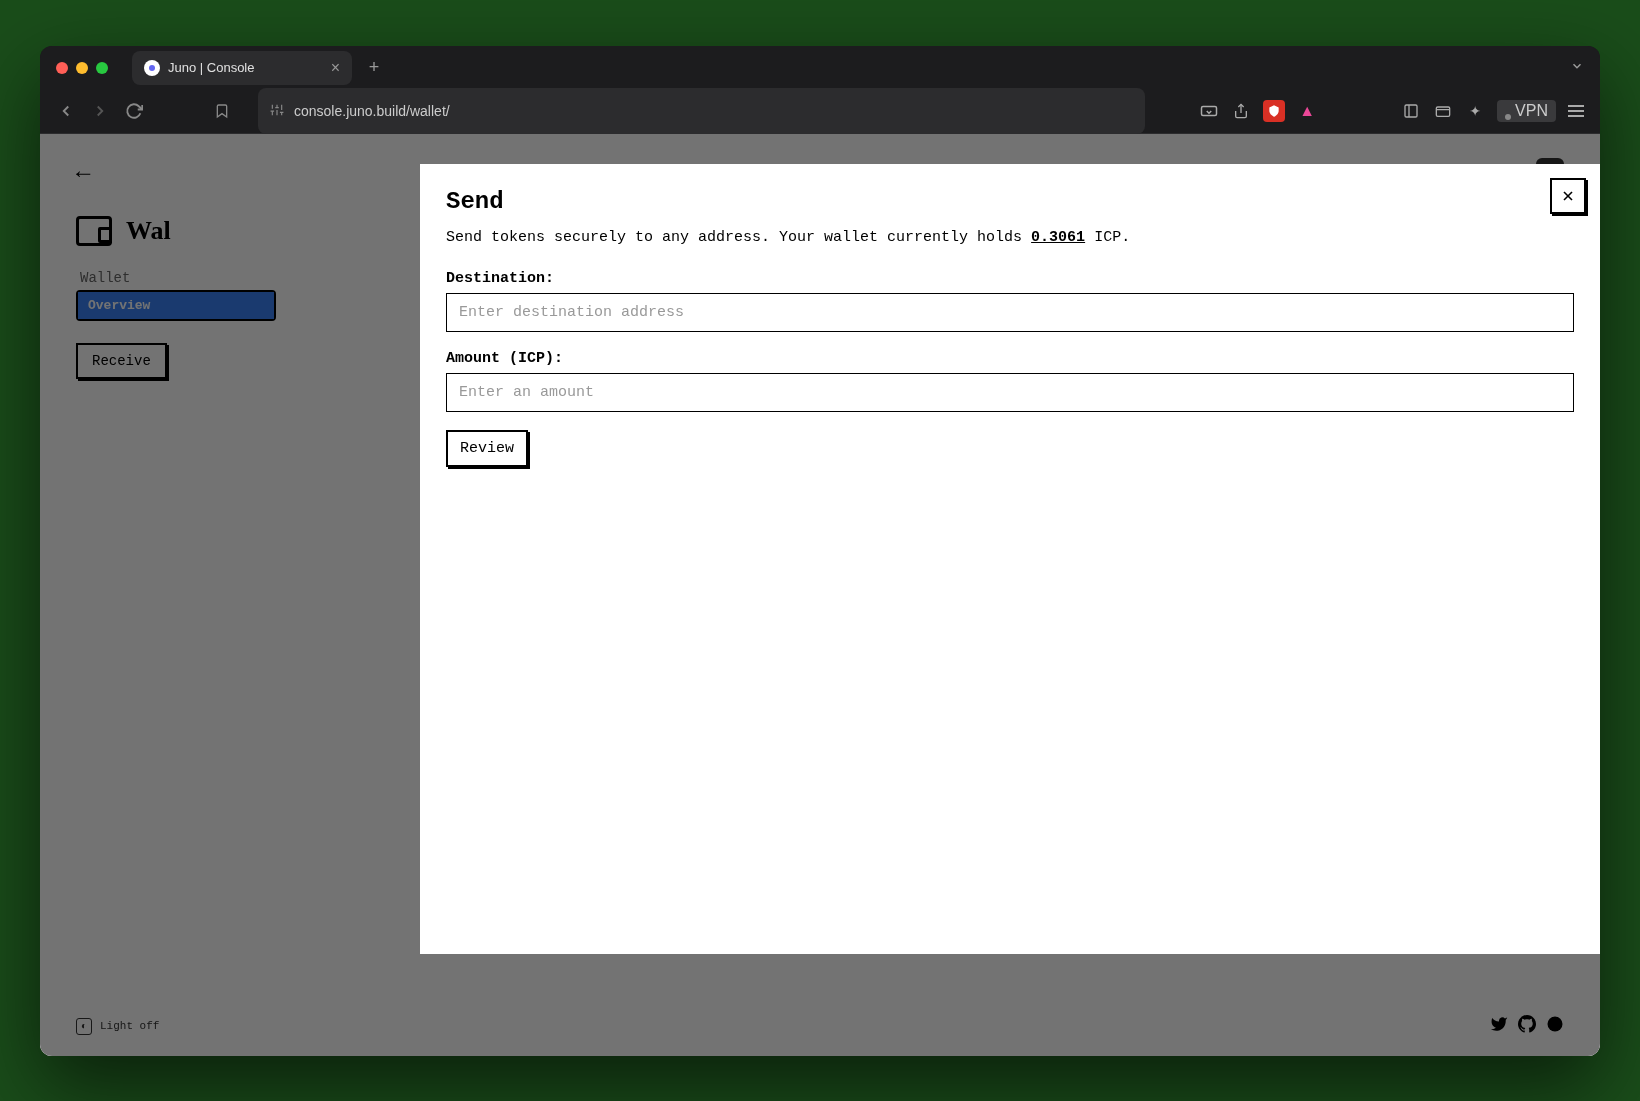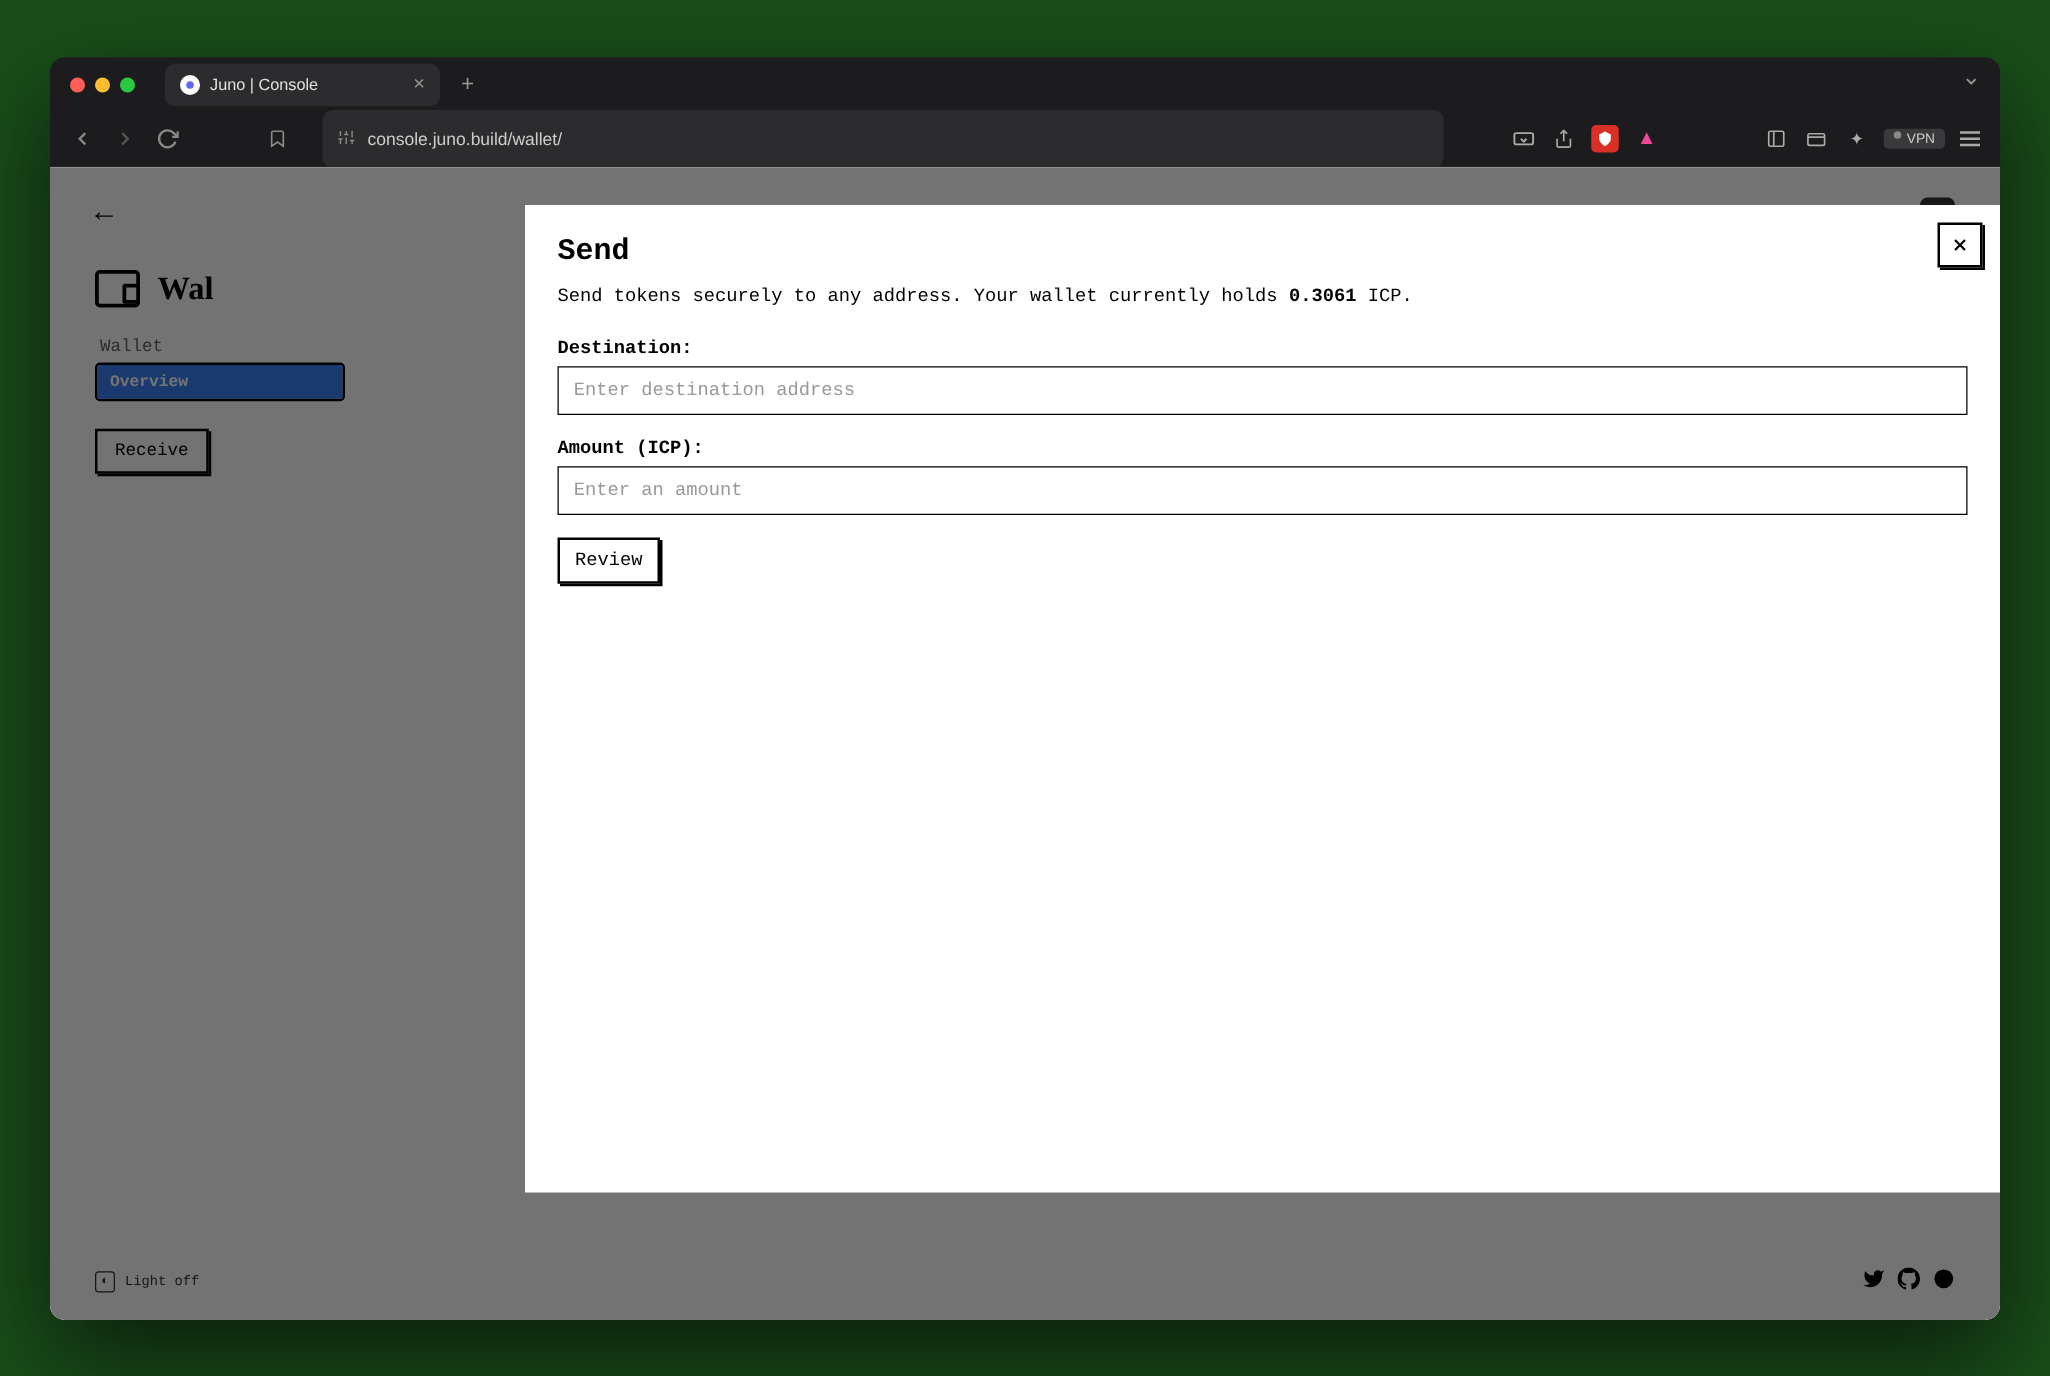--- a/index.html
+++ b/index.html
@@ -74,21 +74,21 @@
       gap: 10px;
       color: #ccc;
       font-size: 14px;
       margin: 0 40px 0 12px;
     }
     .url-icon { color: #888; font-size: 13px; }
     .toolbar-icons { display: flex; align-items: center; gap: 12px; color: #aaa; }
     .toolbar-icon { width: 20px; height: 20px; display: flex; align-items: center; justify-content: center; font-size: 14px; }
     .shield-red { width:22px; height:22px; background:#d93025; border-radius:4px; display:flex; align-items:center; justify-content:center; color:#fff; font-size:11px; }
     .triangle-icon { color:#ec4899; font-size:16px; }
-    .vpn-badge { background:#3a3a3c; padding:2px 8px; border-radius:4px; font-size:11px; color:#ccc; display:flex; align-items:flex-start; gap:4px; }
+    .vpn-badge { background:#3a3a3c; padding:2px 8px; border-radius:4px; font-size:16px; color:#ccc; display:flex; align-items:flex-end; gap:4px; }
     .vpn-badge::before { content:''; width:6px; height:6px; border-radius:50%; background:#888; }
     .hamburger { display: flex; flex-direction: column; gap: 3px; }
     .hamburger span { width: 16px; height: 2px; background: #aaa; }
 
     .content-area {
       flex: 1;
       background: #f5f5f5;
       position: relative;
       font-family: "Courier New", monospace;
     }
@@ -151,21 +151,21 @@
       background: #fff;
       display: flex;
       align-items: center;
       justify-content: center;
       box-shadow: 2px 2px 0 #000;
       cursor: pointer;
     }
     .modal-close svg { width: 16px; height: 16px; }
     .modal-title { font-size: 24px; font-weight: bold; margin-bottom: 14px; }
     .modal-desc { font-size: 15px; margin-bottom: 24px; }
-    .modal-desc strong { font-weight: bold; }
+    .modal-desc strong { font-weight: bold; text-decoration: underline; }
     .field-label { font-size: 15px; font-weight: bold; margin-bottom: 6px; display: block; }
     .field-input {
       width: 100%;
       border: 1.5px solid #000;
       background: #fff;
       padding: 10px 12px;
       font-family: inherit;
       font-size: 15px;
       margin-bottom: 18px;
     }

